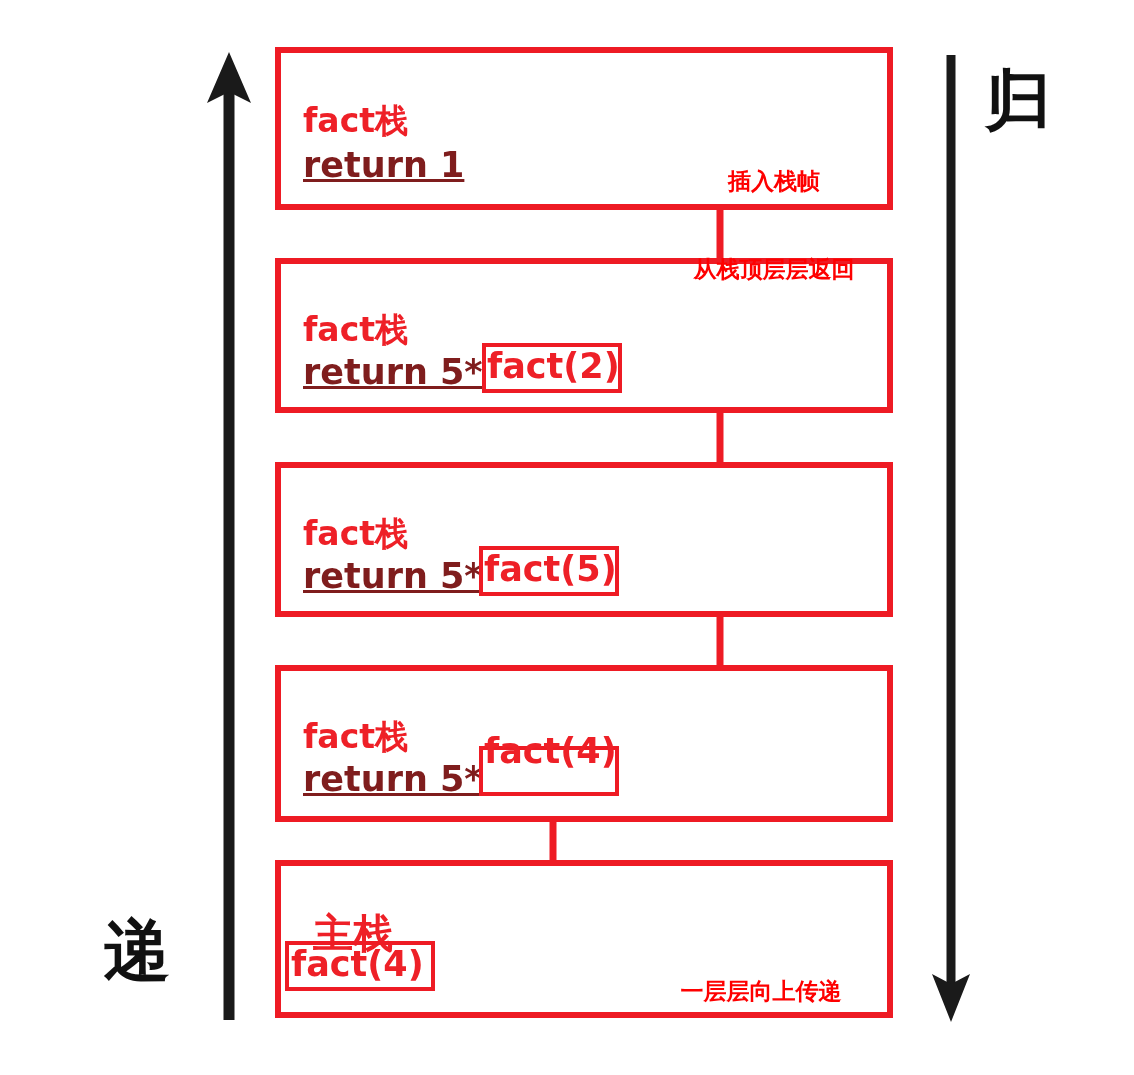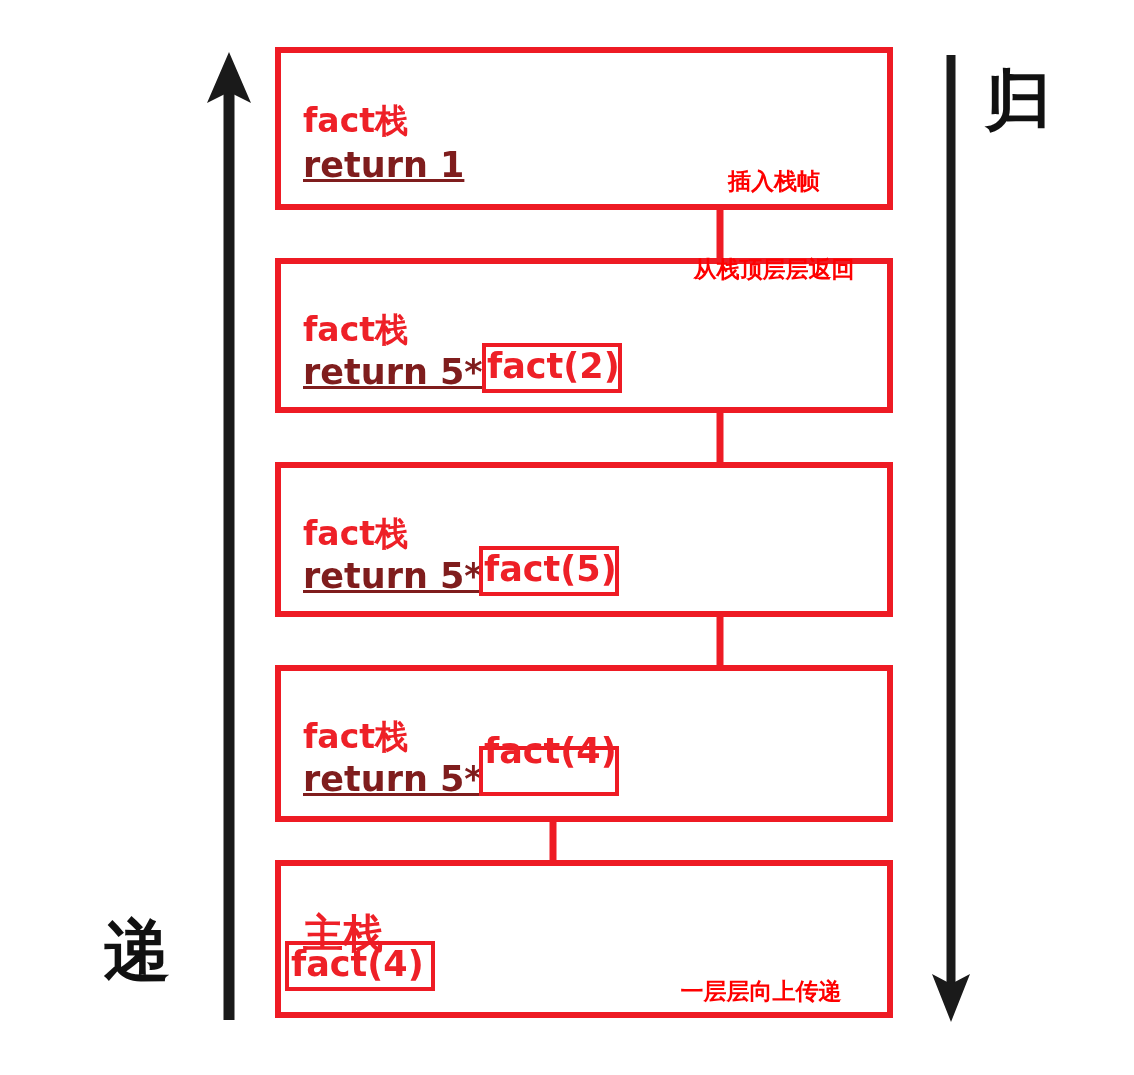--- a/index.html
+++ b/index.html
@@ -168,21 +168,21 @@
   <div class="call-text" style="left:484px; top:549px;">fact(5)</div>
 
   <div class="frame" id="frame-4" style="left:275px; top:665px; width:618px; height:157px;">
     <div class="frame-title" style="left:22px; top:24px;">fact栈</div>
     <div class="frame-body" style="left:22px; top:88px;">return 5*</div>
   </div>
   <div class="call-box" style="left:479px; top:746px; width:140px; height:50px;"></div>
   <div class="call-text" style="left:484px; top:731px;">fact(4)</div>
 
   <div class="frame" id="frame-5" style="left:275px; top:860px; width:618px; height:158px;">
-    <div class="frame-title big" style="left:22px; top:20px;">主栈</div>
+    <div class="frame-title big" style="left:32px; top:20px;">主栈</div>
   </div>
   <div class="call-box" style="left:285px; top:941px; width:150px; height:50px;"></div>
   <div class="call-text" style="left:291px; top:944px;">fact(4)</div>
 
   <div class="annotation" style="left:668px; top:108px; width:212px;">
     <div>插入栈帧</div>
     <div>从栈顶层层返回</div>
   </div>
 
   <div class="annotation" style="left:650px; top:918px; width:222px;">

